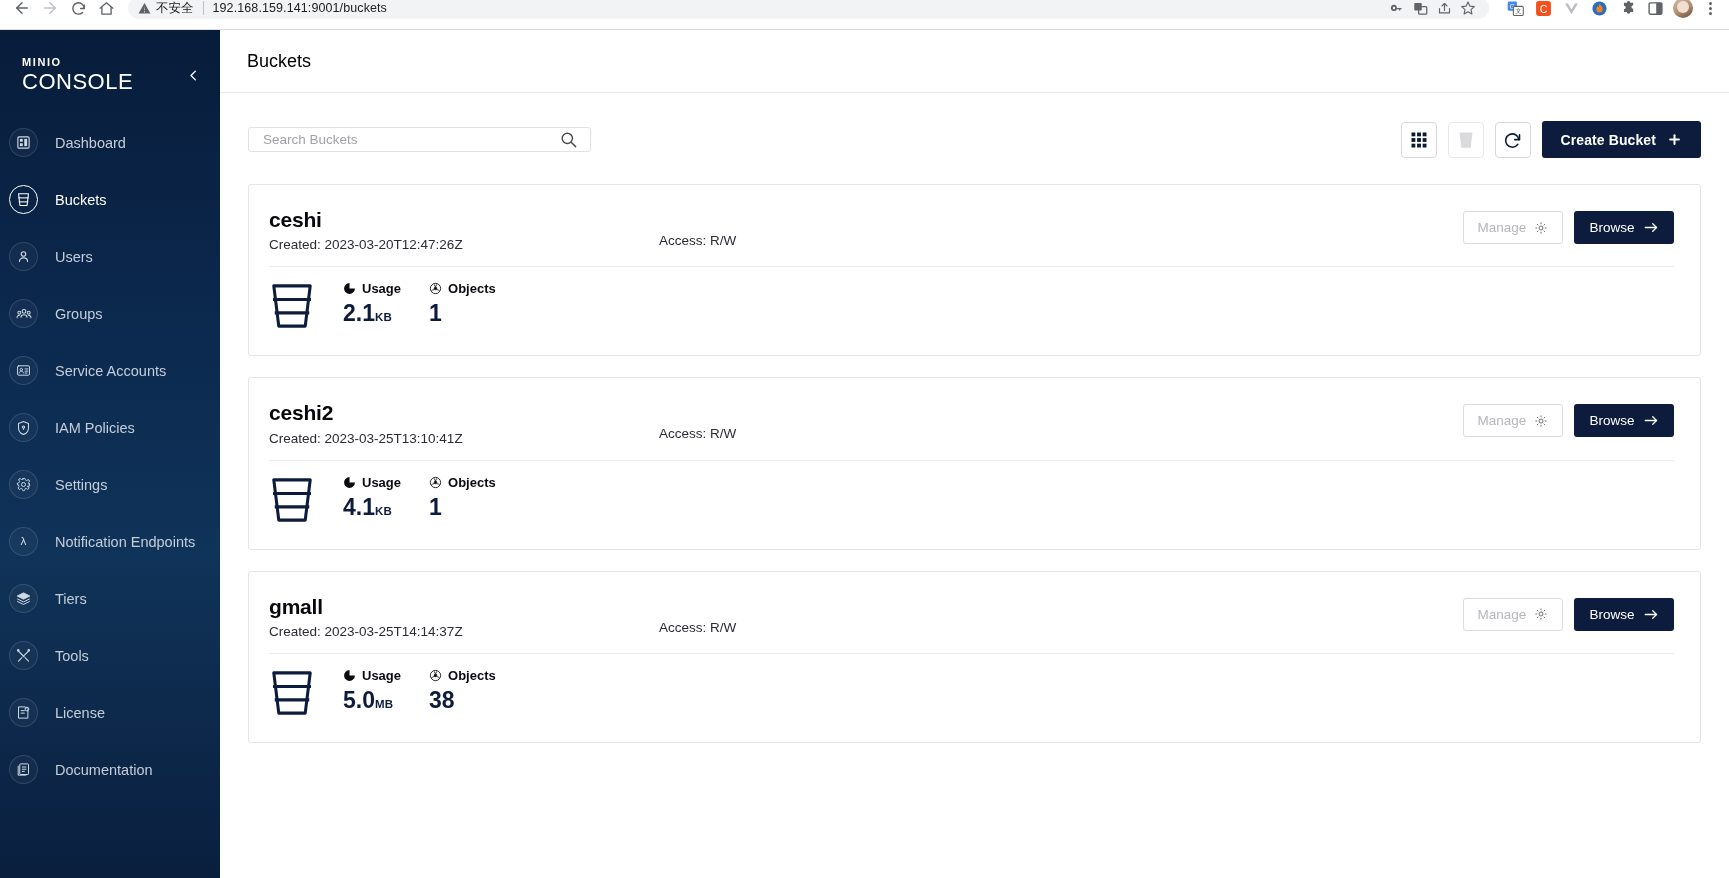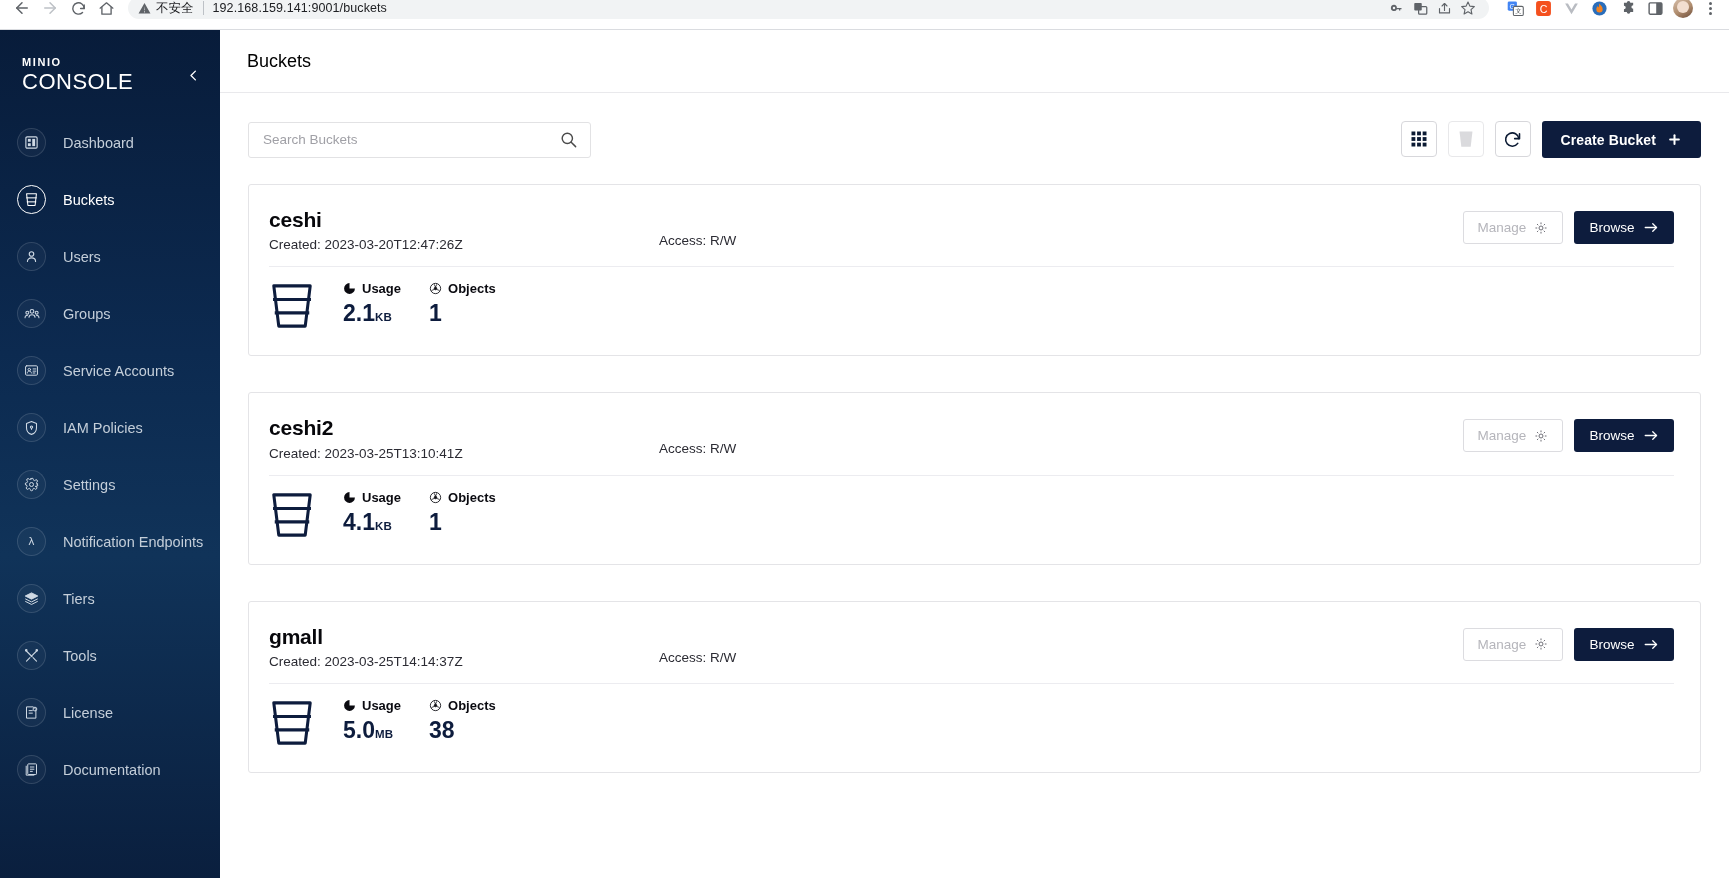--- a/index.html
+++ b/index.html
@@ -104,21 +104,21 @@
     line-height: 1.05; margin-top: 2px; font-weight: 400;
   }
   .collapse-btn {
     width: 22px; height: 22px; display:flex; align-items:center; justify-content:center;
     color: #ffffff; cursor: pointer;
   }
   .nav { margin-top: 16px; }
   .nav-item {
     display: flex; align-items: center;
     height: 57px;
-    padding-left: 17px;
+    padding-left: 9px;
     cursor: pointer;
     color: #c4ced9;
     font-size: 14.5px;
   }
   .nav-item .circle {
     width: 29px; height: 29px; border-radius: 50%;
     border: 1px solid rgba(255,255,255,0.13);
     background: rgba(255,255,255,0.035);
     display: flex; align-items: center; justify-content: center;
     flex: 0 0 auto;
@@ -148,37 +148,37 @@
     padding: 28px 28px 0 28px;
     overflow: hidden;
     background: #fff;
   }
 
   .toolbar {
     display: flex; align-items: center;
     margin-bottom: 26px;
   }
   .search-box {
-    width: 343px; height: 36px;
+    width: 343px; height: 25px;
     border: 1px solid #e2e2e4;
     border-radius: 3px;
     display: flex; align-items: center;
     padding: 0 12px 0 14px;
     background: #fff;
   }
   .search-box input {
     flex: 1 1 auto; border: none; outline: none;
     font-size: 13.5px; color: #3a3a3a;
     font-family: "Liberation Sans", sans-serif;
     background: transparent;
   }
   .search-box input::placeholder { color: #a0a0a6; }
   .search-icon { color: #4a4a4a; display: flex; align-items: center; }
 
-  .toolbar-right { margin-left: auto; display: flex; align-items: flex-start; gap: 11px; }
+  .toolbar-right { margin-left: auto; display: flex; align-items: flex-end; gap: 11px; }
   .icon-btn {
     width: 36px; height: 36px;
     border: 1px solid #d7d7db;
     border-radius: 4px;
     background: #fff;
     display: flex; align-items: center; justify-content: center;
     cursor: pointer;
     color: #0b1a33;
   }
   .icon-btn.muted { color: #dadadd; border-color: #e8e8ea; }
@@ -191,21 +191,21 @@
     padding: 0 19px;
     font-size: 14px;
     font-weight: bold;
     display: flex; align-items: center; gap: 11px;
     cursor: pointer;
     font-family: "Liberation Sans", sans-serif;
     letter-spacing: 0.1px;
   }
 
   
-  .cards { display: flex; flex-direction: column; gap: 36px; }
+  .cards { display: flex; flex-direction: column; gap: 21px; }
   .bucket-card {
     border: 1px solid #e4e4e7;
     border-radius: 3px;
     background: #fff;
     padding: 22px 26px 20px 20px;
     position: relative;
     min-height: 168px;
   }
   .card-top { display: flex; align-items: flex-start; }
   .card-ident { flex: 0 0 auto; min-width: 390px; }

